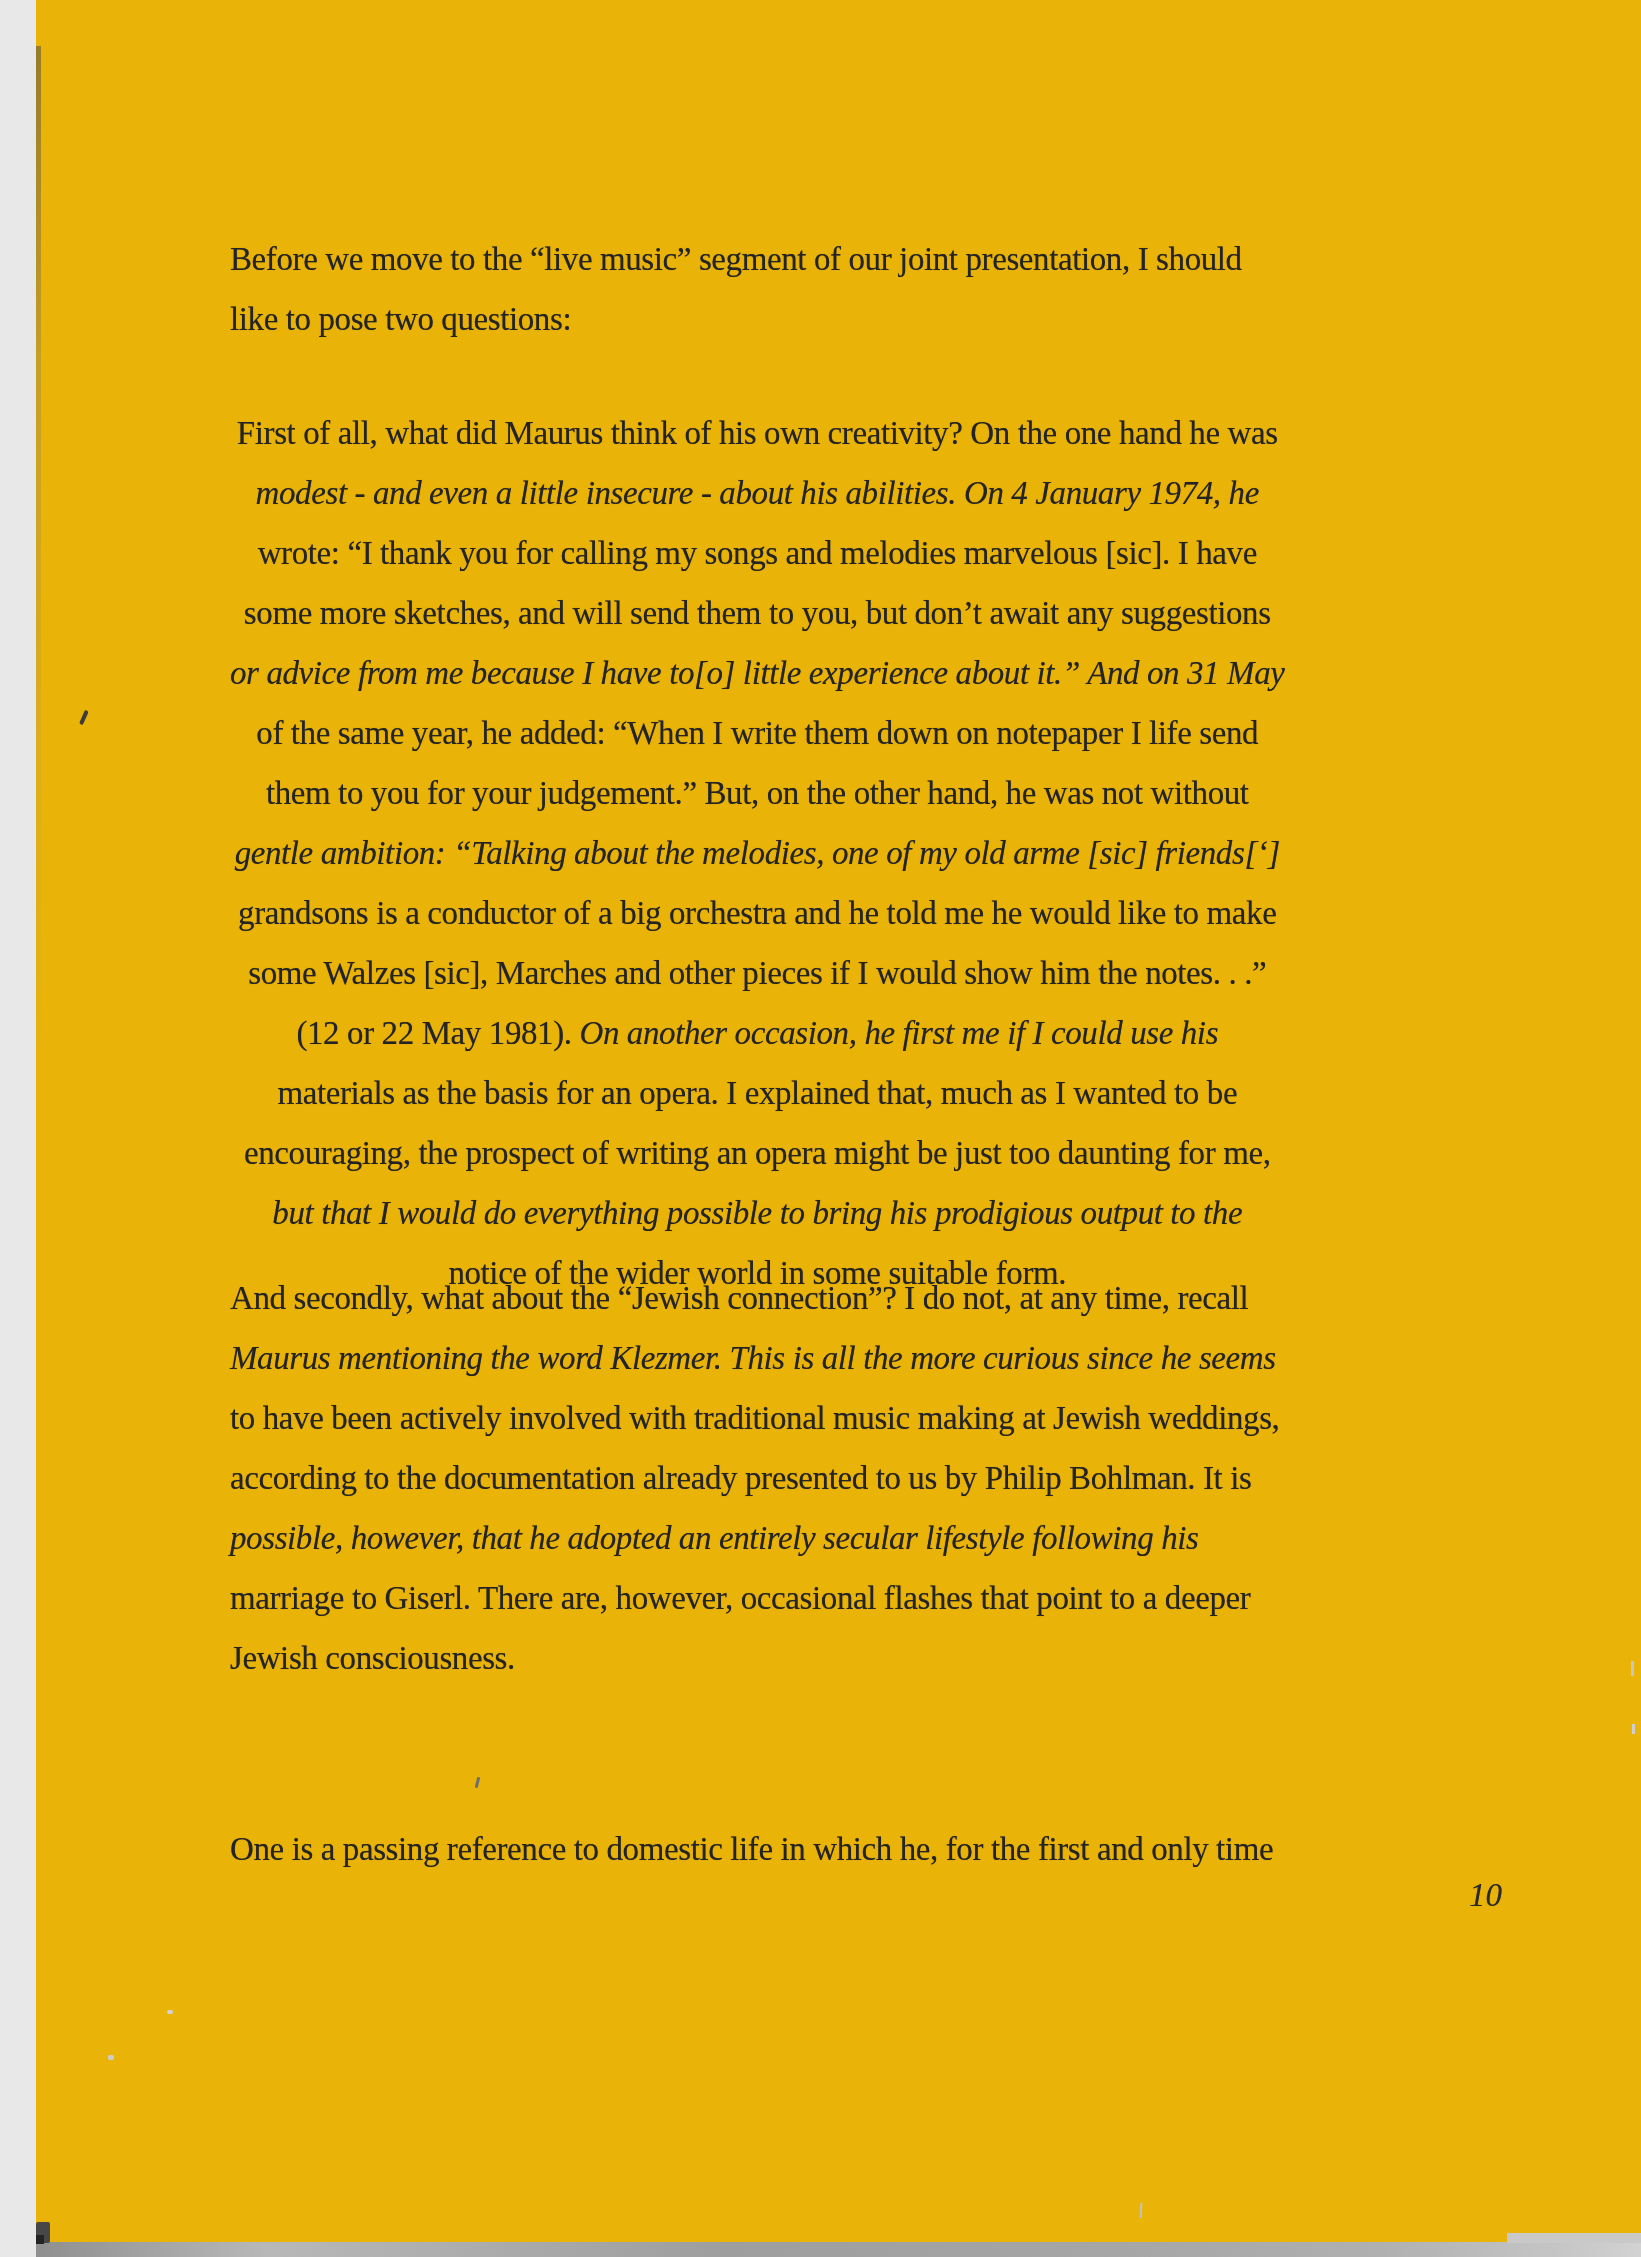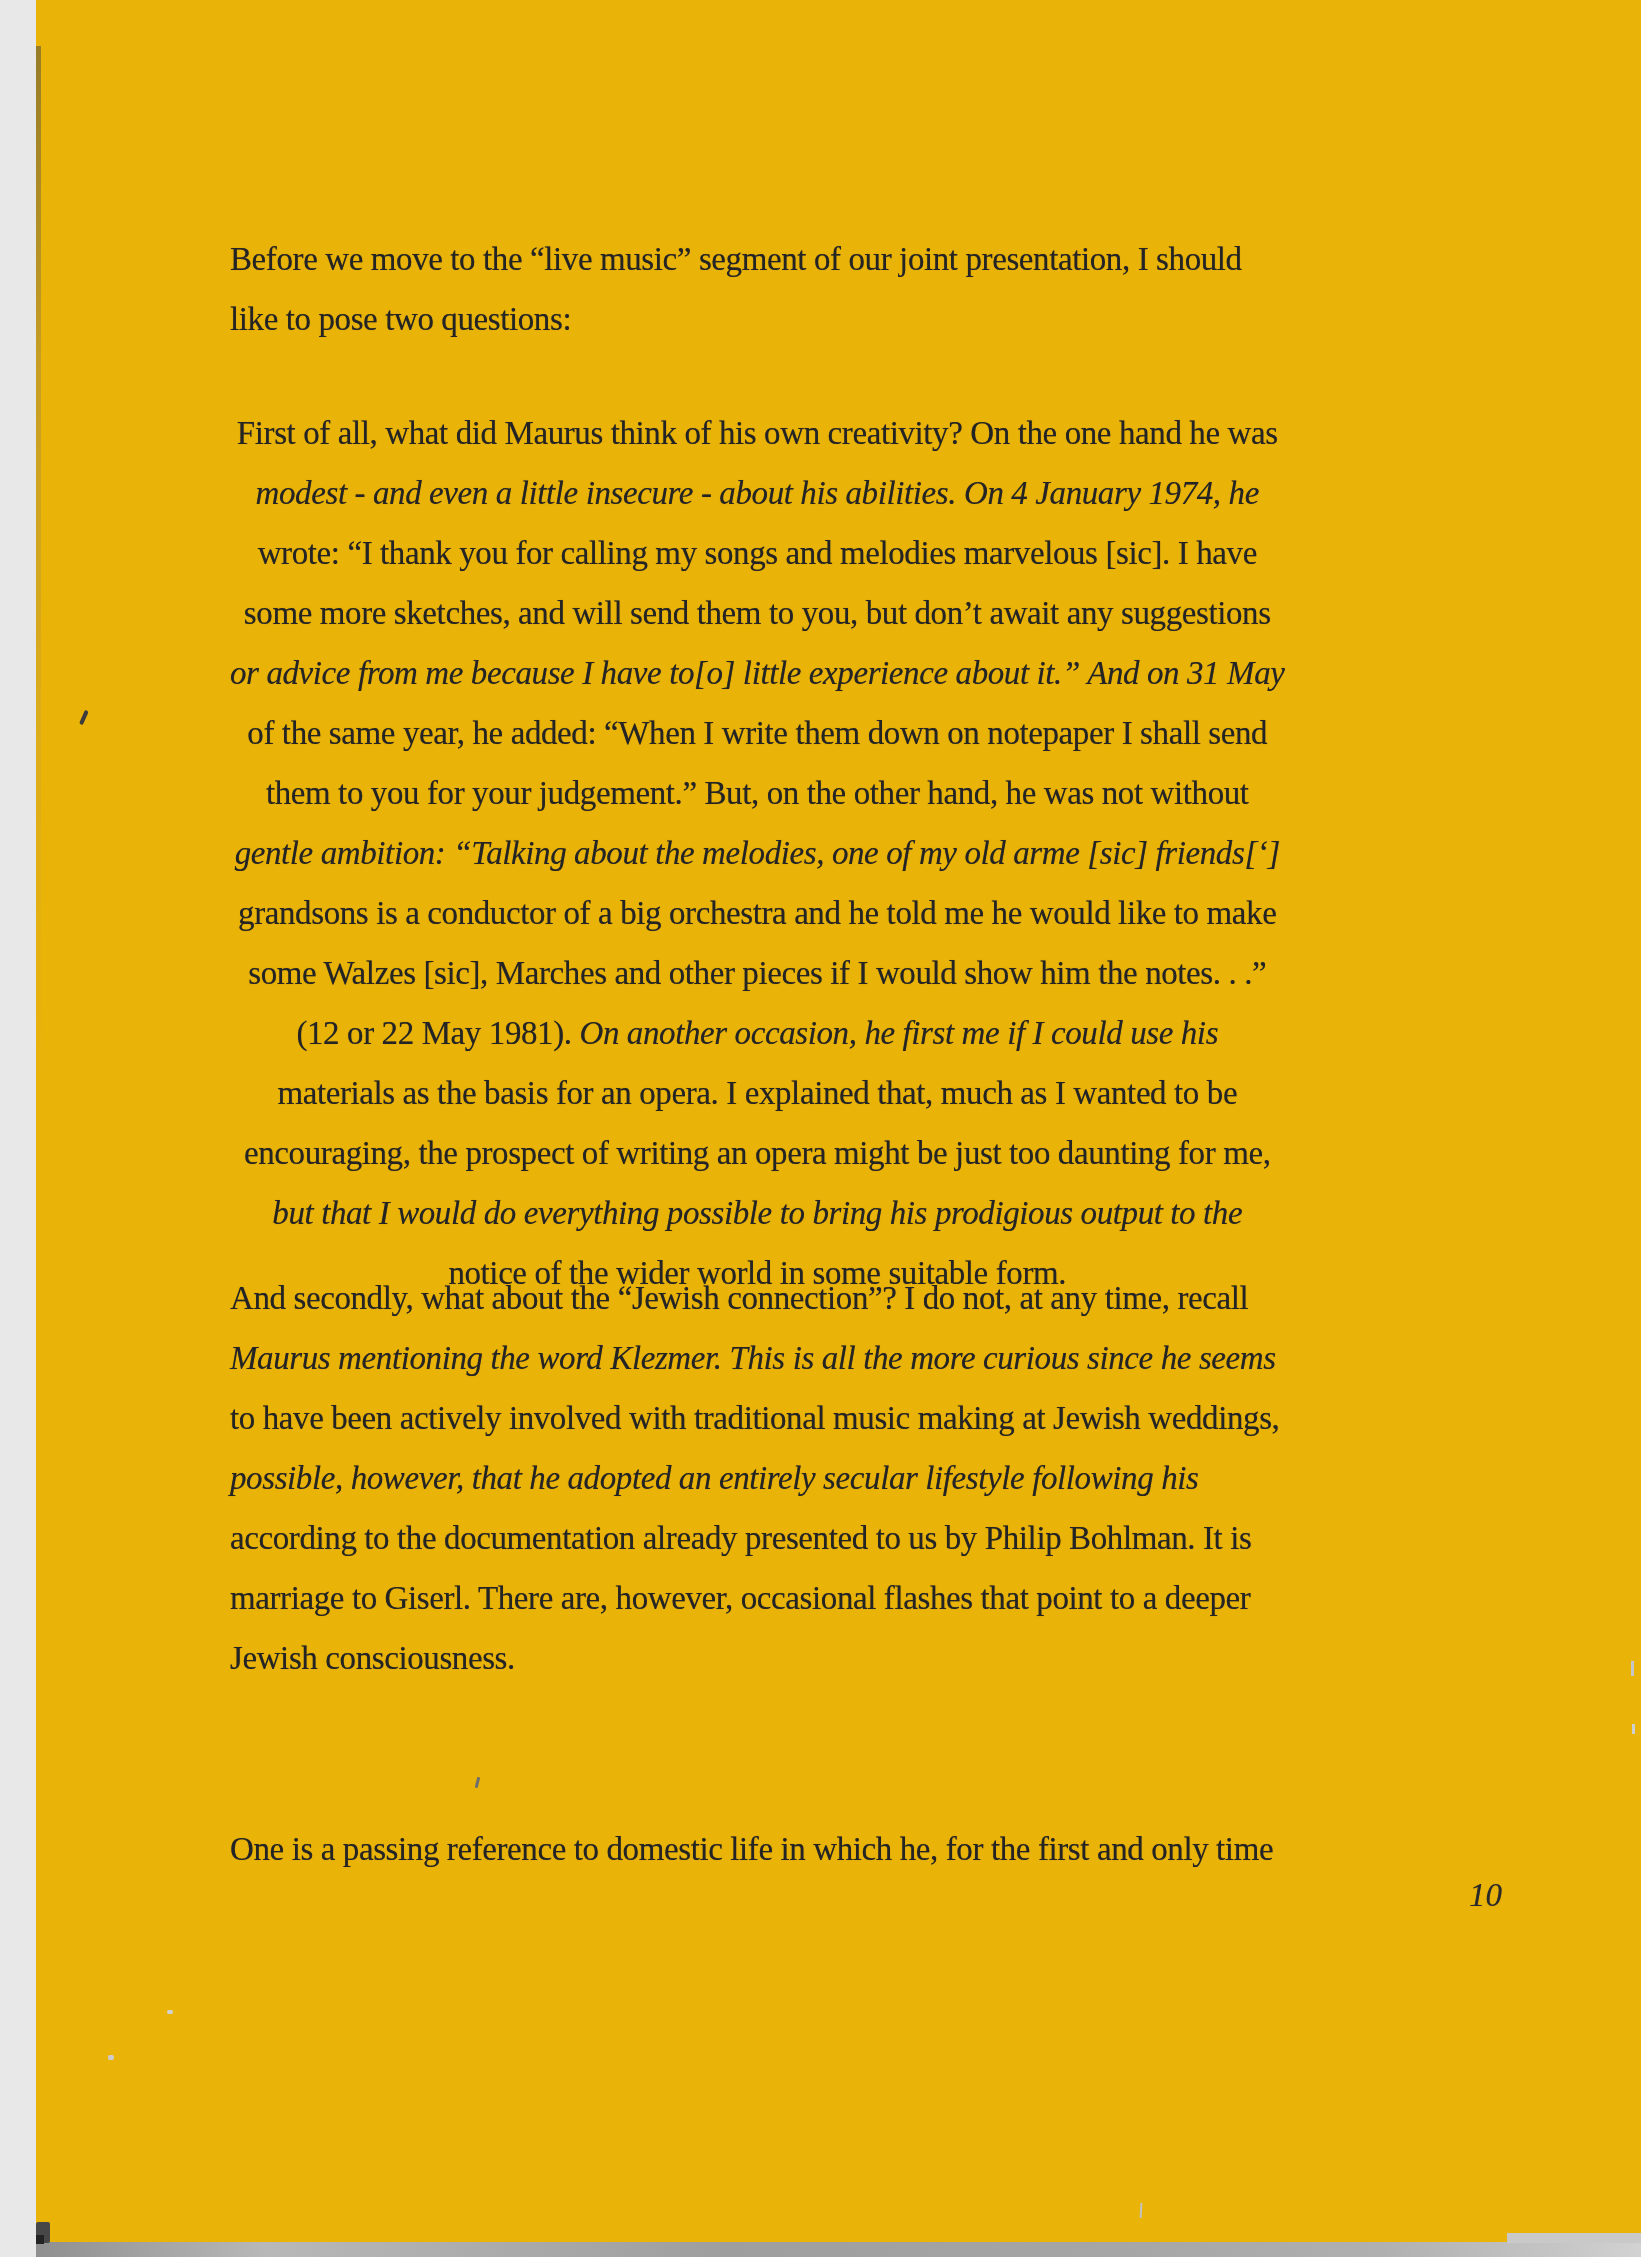--- a/index.html
+++ b/index.html
@@ -94,37 +94,37 @@
       <div class="para para1">
         <div class="line"><span class="seg">Before we move to the “live music” segment of our joint presentation, I should</span></div>
         <div class="line"><span class="seg">like to pose two questions:</span></div>
       </div>
       <div class="para para2">
         <div class="line"><span class="seg">First of all, what did Maurus think of his own creativity? On the one hand he was</span></div>
         <div class="line"><span class="seg it">modest - and even a little insecure - about his abilities. On 4 January 1974, he</span></div>
         <div class="line"><span class="seg">wrote: “I thank you for calling my songs and melodies marvelous [sic]. I have</span></div>
         <div class="line"><span class="seg">some more sketches, and will send them to you, but don’t await any suggestions</span></div>
         <div class="line"><span class="seg it">or advice from me because I have to[o] little experience about it.” And on 31 May</span></div>
-        <div class="line"><span class="seg">of the same year, he added: “When I write them down on notepaper I shall send</span></div>
+        <div class="line"><span class="seg">of the same year, he added: “When I write them down on notepaper I life send</span></div>
         <div class="line"><span class="seg">them to you for your judgement.” But, on the other hand, he was not without</span></div>
         <div class="line"><span class="seg it">gentle ambition: “Talking about the melodies, one of my old arme [sic] friends[‘]</span></div>
         <div class="line"><span class="seg">grandsons is a conductor of a big orchestra and he told me he would like to make</span></div>
         <div class="line"><span class="seg">some Walzes [sic], Marches and other pieces if I would show him the notes. . .”</span></div>
         <div class="line"><span class="seg">(12 or 22 May 1981). </span><span class="seg it">On another occasion, he first me if I could use his</span></div>
         <div class="line"><span class="seg">materials as the basis for an opera. I explained that, much as I wanted to be</span></div>
         <div class="line"><span class="seg">encouraging, the prospect of writing an opera might be just too daunting for me,</span></div>
         <div class="line"><span class="seg it">but that I would do everything possible to bring his prodigious output to the</span></div>
         <div class="line"><span class="seg">notice of the wider world in some suitable form.</span></div>
       </div>
       <div class="para para3">
         <div class="line"><span class="seg">And secondly, what about the “Jewish connection”? I do not, at any time, recall</span></div>
         <div class="line"><span class="seg it">Maurus mentioning the word Klezmer. This is all the more curious since he seems</span></div>
         <div class="line"><span class="seg">to have been actively involved with traditional music making at Jewish weddings,</span></div>
+        <div class="line"><span class="seg">according to the documentation already presented to us by Philip Bohlman. It is</span></div>
         <div class="line"><span class="seg it">possible, however, that he adopted an entirely secular lifestyle following his</span></div>
-        <div class="line"><span class="seg">according to the documentation already presented to us by Philip Bohlman. It is</span></div>
         <div class="line"><span class="seg">marriage to Giserl. There are, however, occasional flashes that point to a deeper</span></div>
         <div class="line"><span class="seg">Jewish consciousness.</span></div>
       </div>
       <div class="para para4">
         <div class="line"><span class="seg">One is a passing reference to domestic life in which he, for the first and only time</span></div>
       </div>
     </div>
 
   <div class="pageno">10</div>
 

